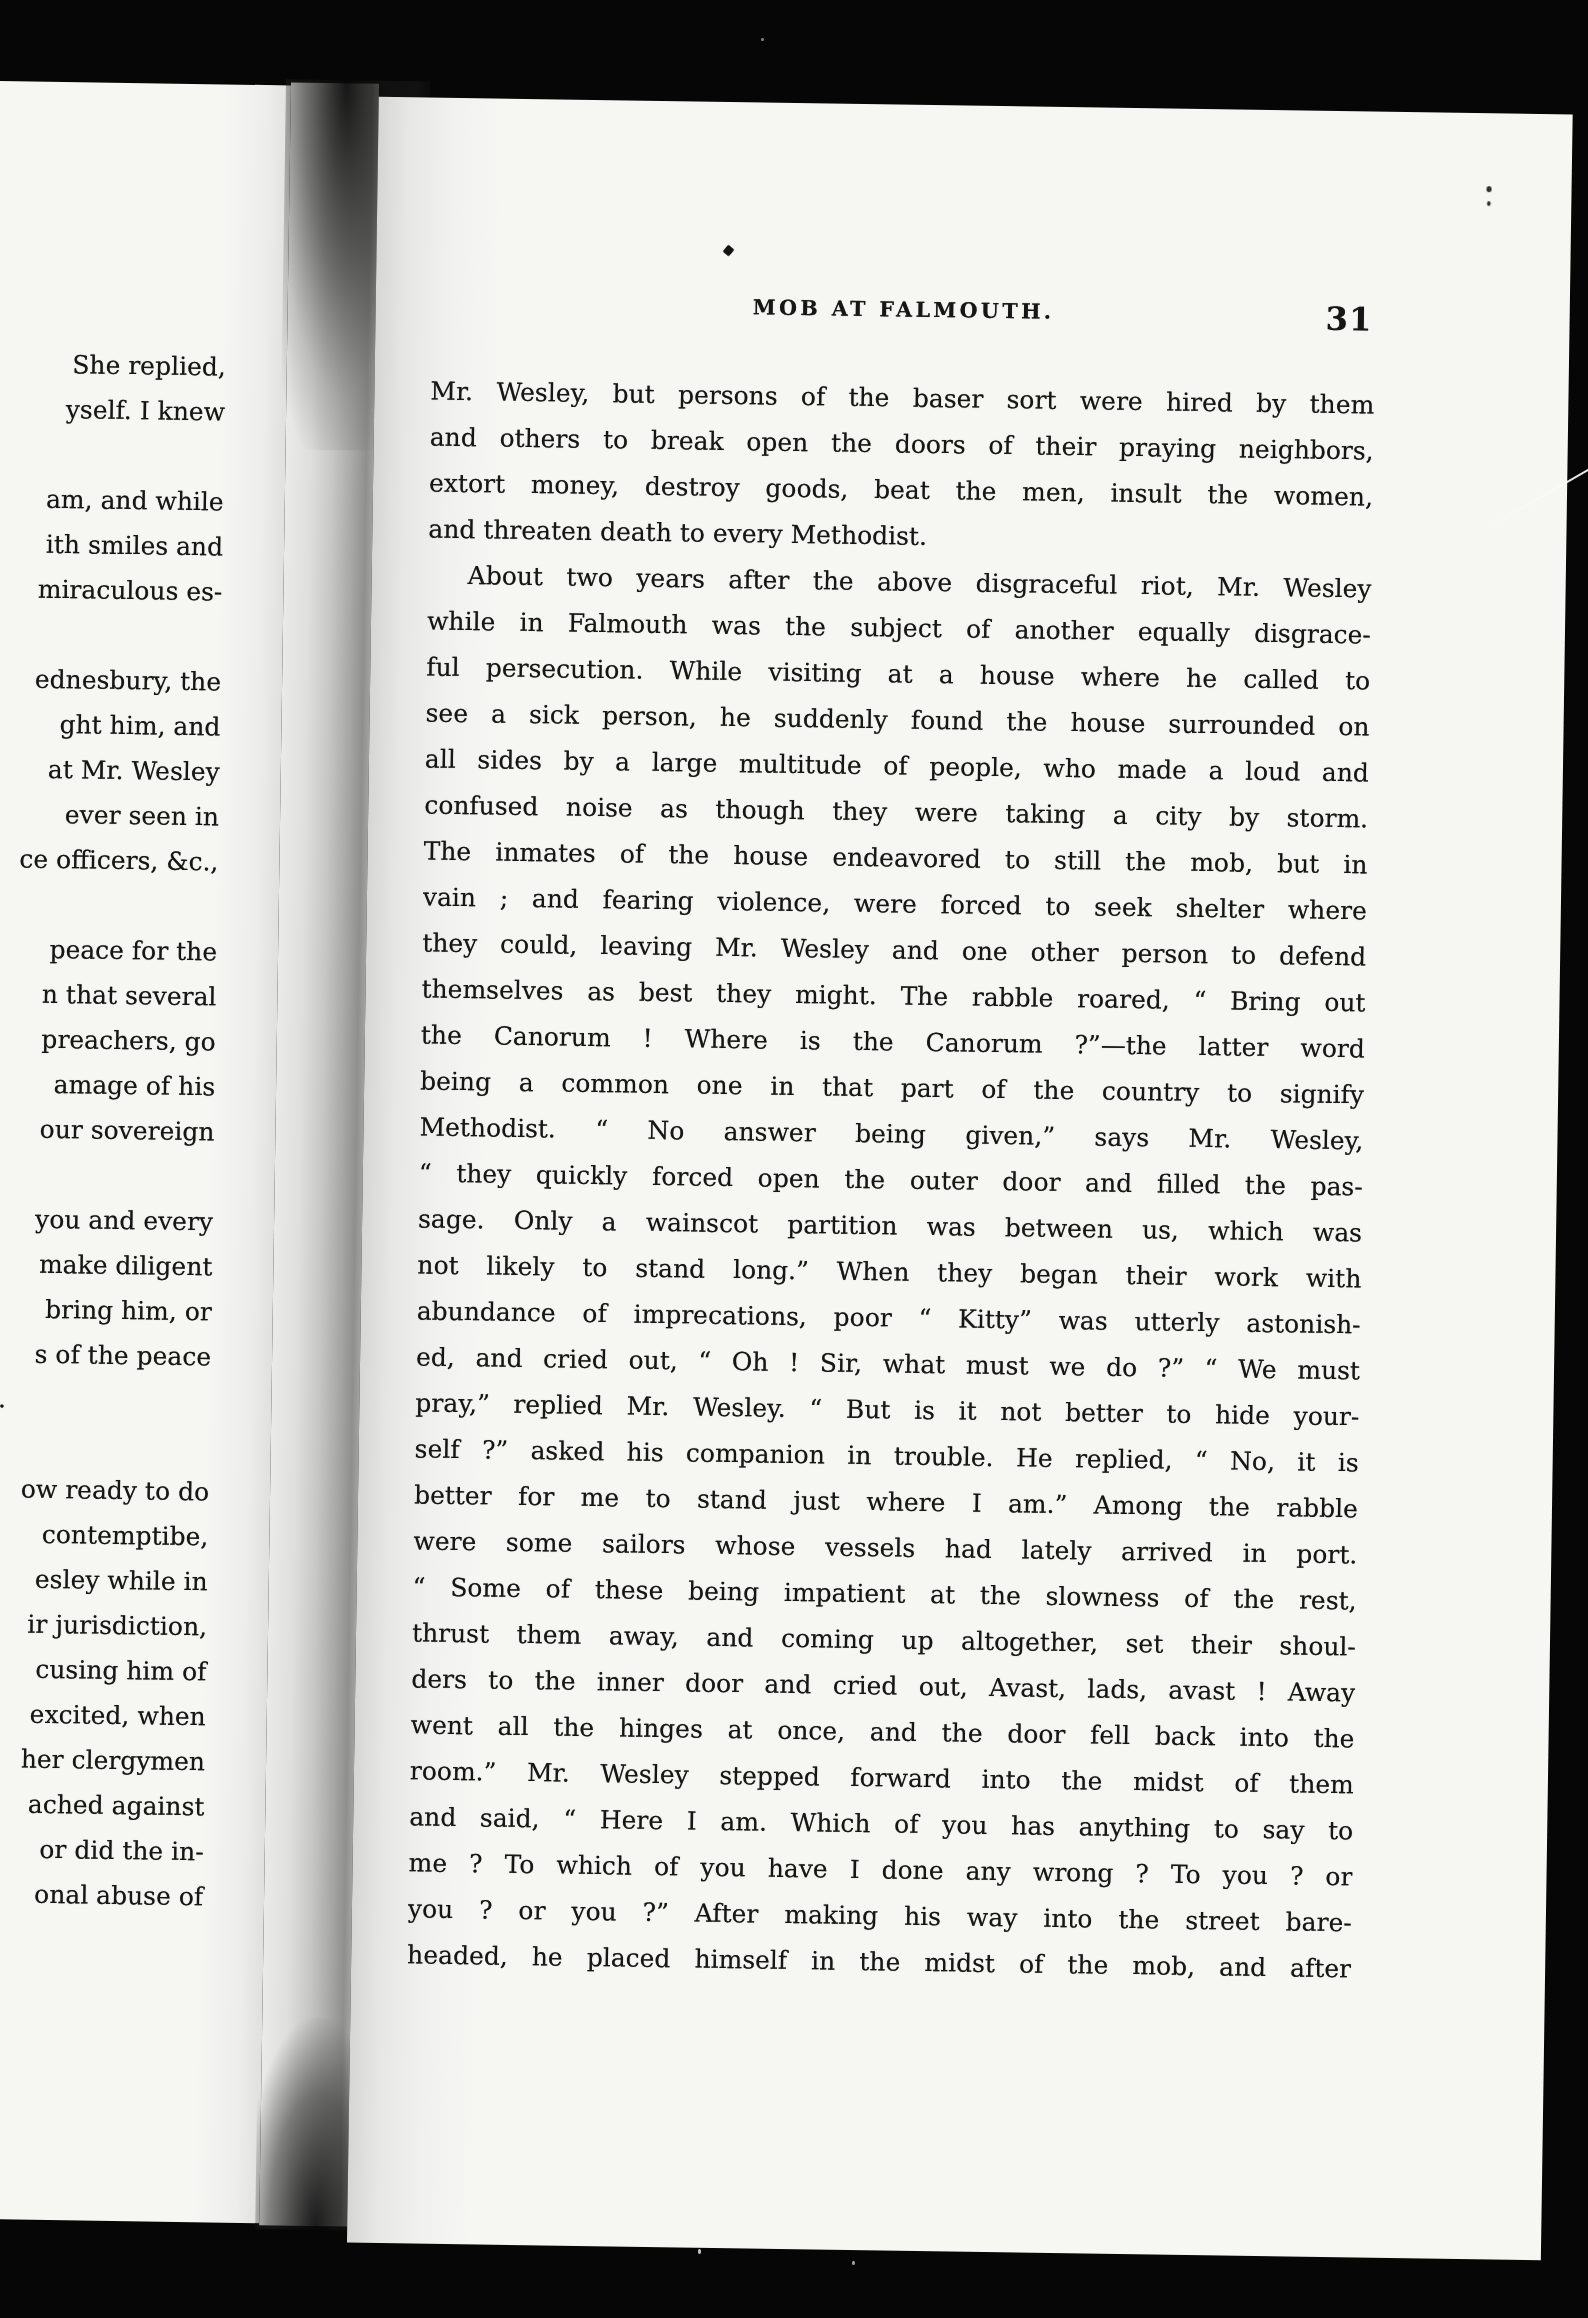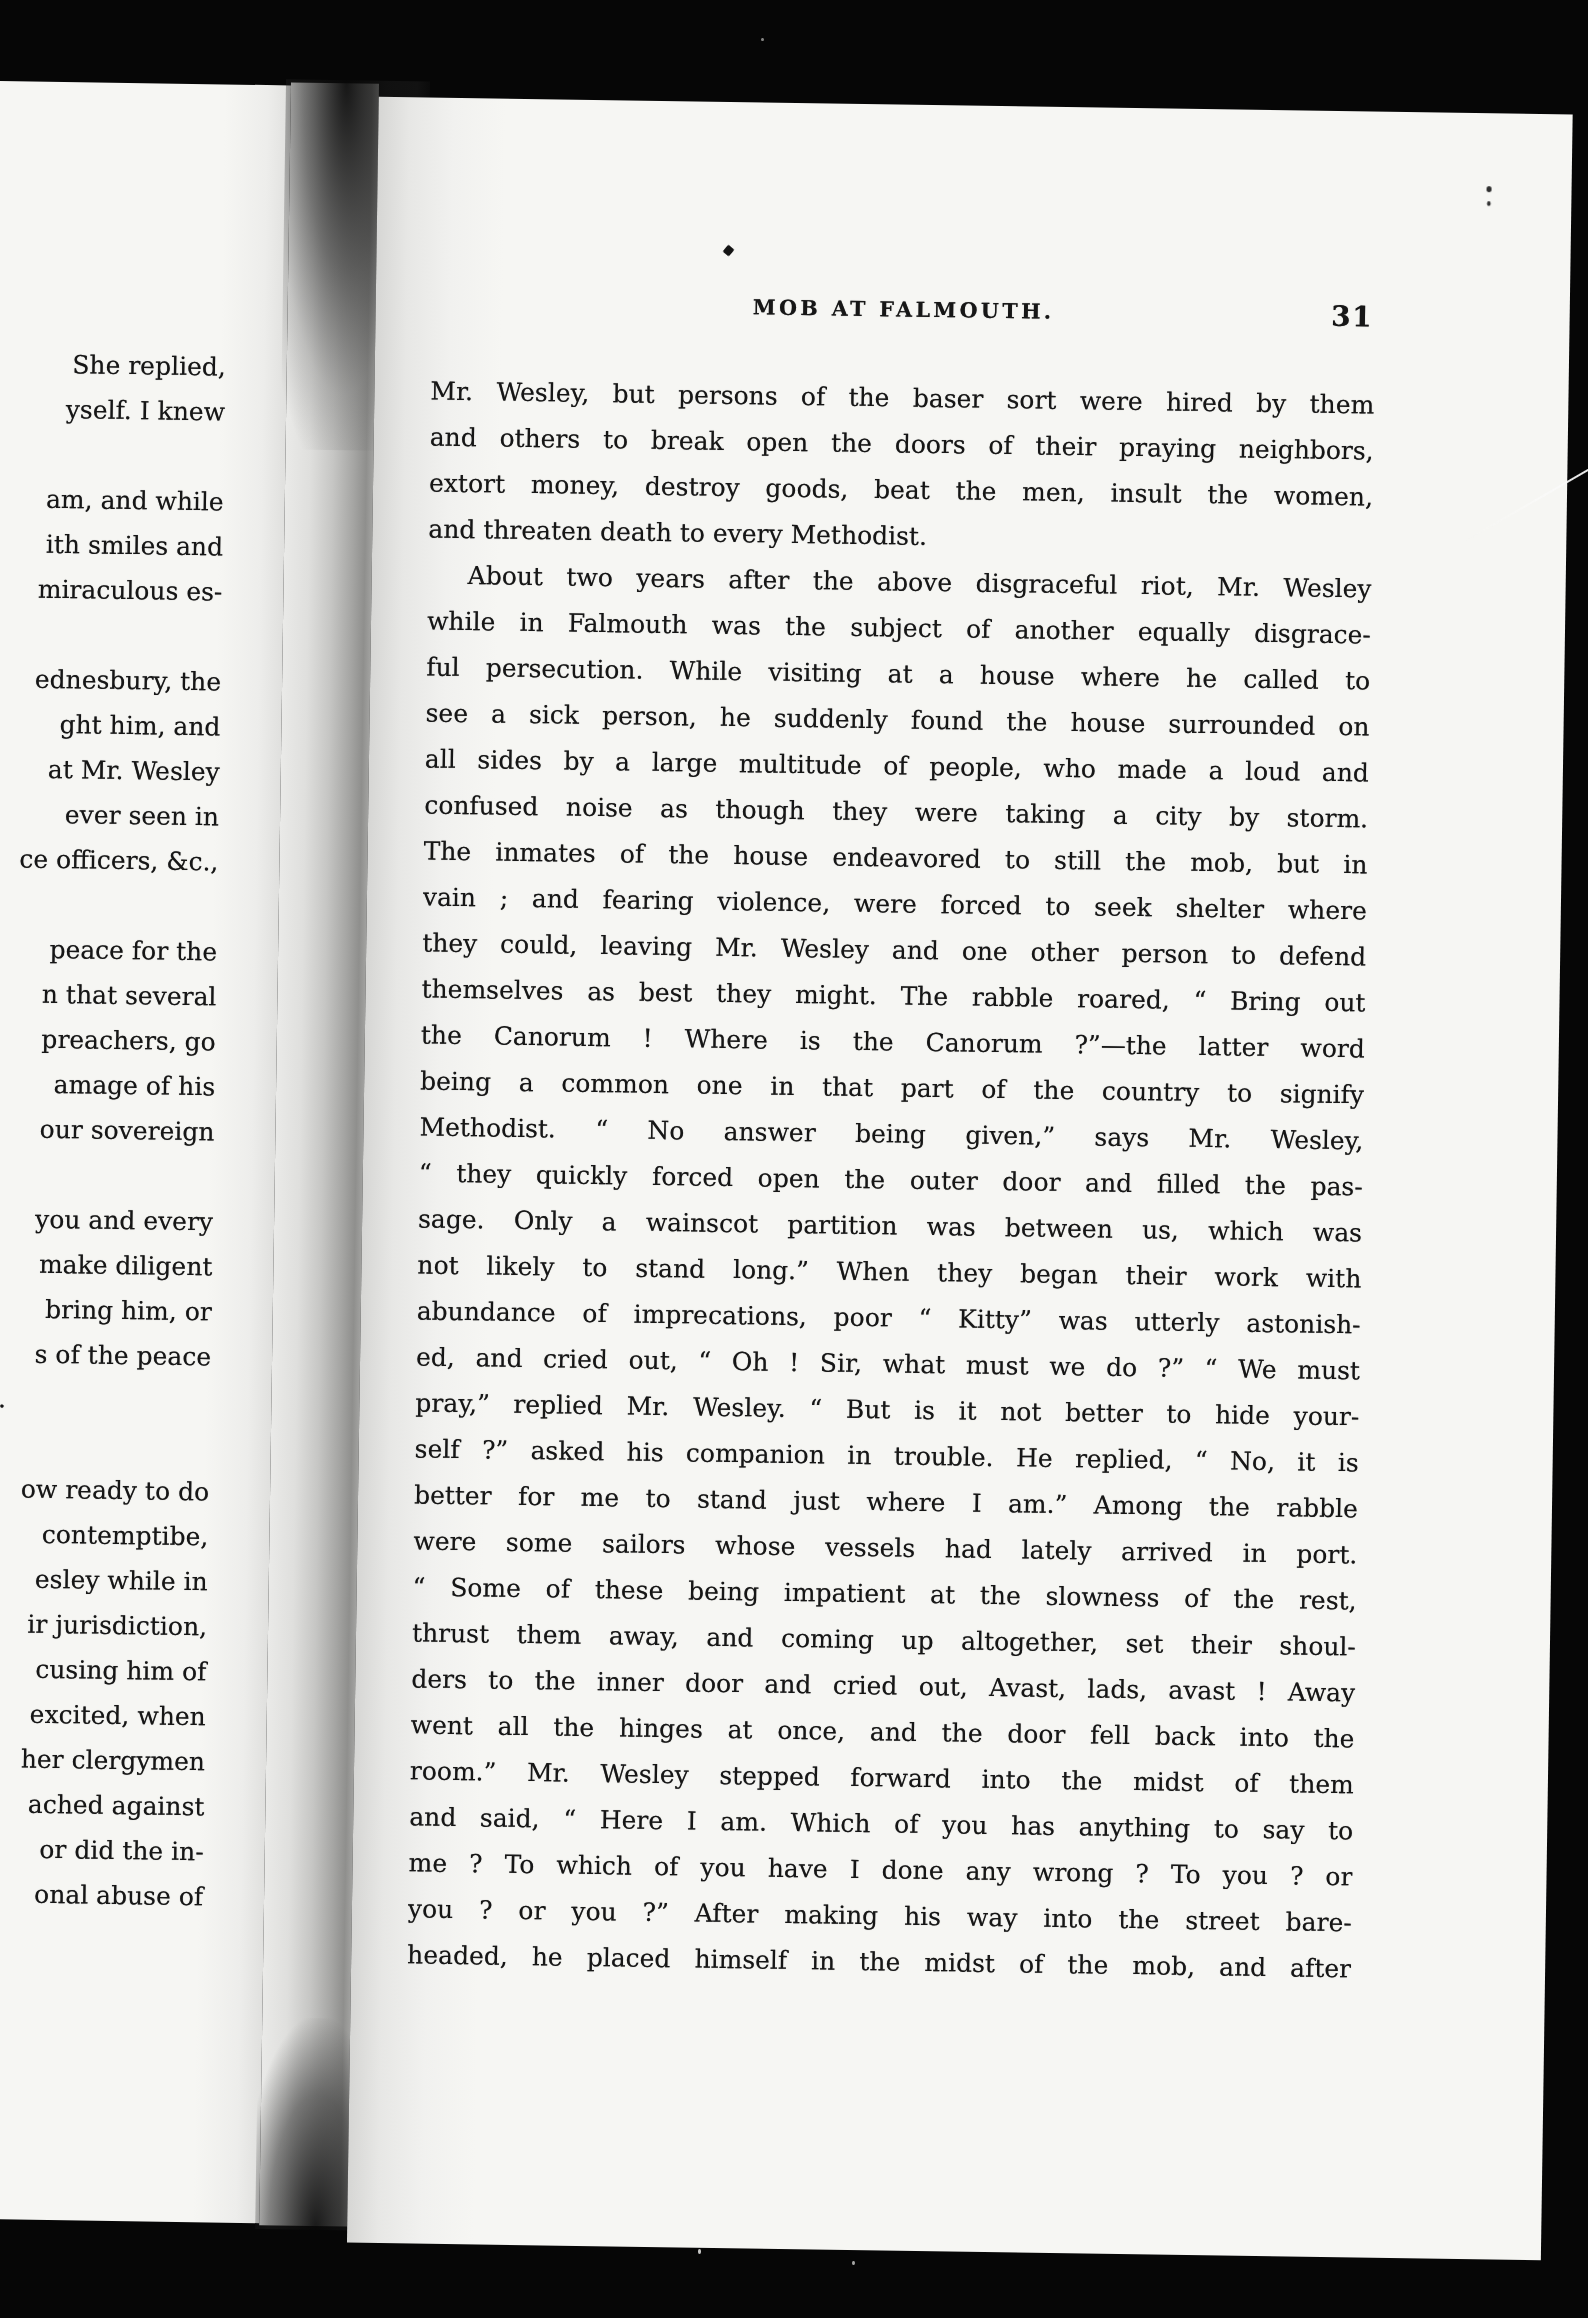--- a/index.html
+++ b/index.html
@@ -56,21 +56,21 @@
     overflow:hidden;
   }
   .page-head{position:absolute;left:56px;top:193px;width:944px;height:41px;color:var(--ink);}
   .running-head{
     display:block;text-align:center;
     font-size:20.6px;font-weight:700;letter-spacing:3.4px;
     text-shadow:0 0 0.7px rgba(10,10,10,.65);
   }
   .page-num{
     position:absolute;right:2.7px;top:-4.1px;
-    font-size:28px;font-weight:700;letter-spacing:1.4px;
+    font-size:32px;font-weight:700;letter-spacing:1.4px;
     text-shadow:0 0 0.7px rgba(10,10,10,.65);
   }
   .body-col{
     position:absolute;left:56px;top:271px;width:944px;
     font-size:25px;line-height:46px;color:var(--ink);
   }
   .line{
     text-align:justify;text-align-last:justify;
     height:46px;overflow:hidden;
     text-shadow:0 0 0.7px rgba(10,10,10,.6);

